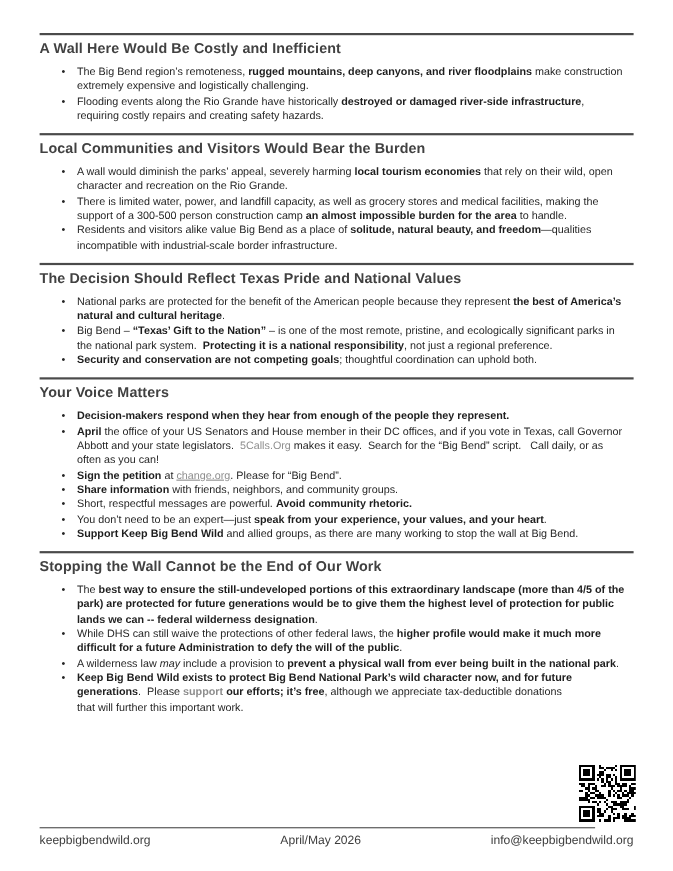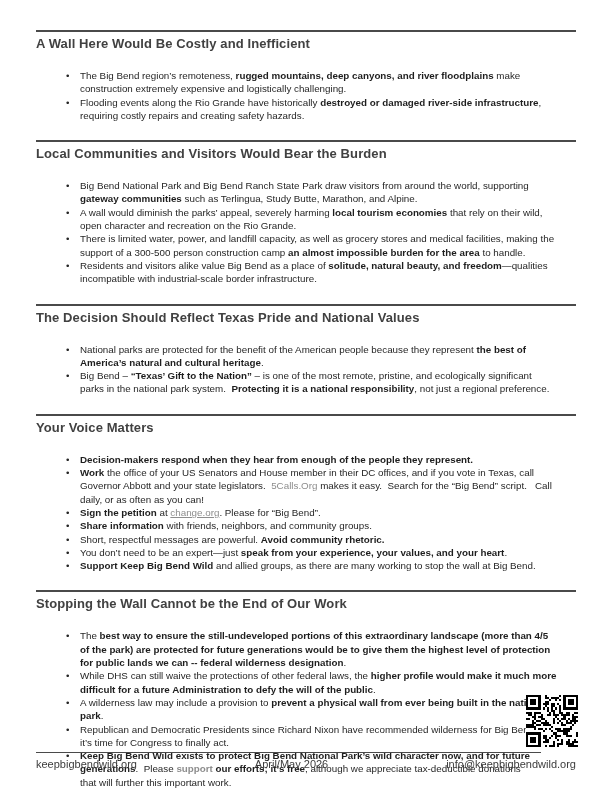--- a/index.html
+++ b/index.html
@@ -23,39 +23,39 @@
   h2.section-title {
     margin:0 0 3px 0;
     font-size:13px;
     line-height:15px;
     font-weight:700;
     color:#414141;
     letter-spacing:.1px;
   }
   ul.bullets {
     list-style:none;
-    margin:18px; padding:0;
+    margin:8px; padding:0;
   }
   ul.bullets li {
     position:relative;
     padding-left:26px;
     font-size:9.8px;
     line-height:13.3px;
     white-space:pre-wrap;
   }
   ul.bullets li::before {
     content:"\2022";
     position:absolute;
     left:12px; top:0;
     font-size:9.8px;
     color:#262626;
   }
   ul.bullets li.narrow { max-width:455px; }
   .b { font-weight:700; color:#1e1e1e; }
-  .i { }
+  .i { font-style:italic; }
   .u { text-decoration:underline; }
   .link { color:#8d8d8d; cursor:pointer; }
   .qr {
     position:absolute;
     left:526px; top:694px;
     width:52px; height:54px;
   }
   .qr svg { display:block; width:100%; height:100%; shape-rendering:crispEdges; }
   footer {
     position:absolute;
@@ -80,55 +80,54 @@
         <h2 class="section-title">A Wall Here Would Be Costly and Inefficient</h2>
         <ul class="bullets">
           <li><span>The Big Bend region’s remoteness, </span><span class="b">rugged mountains, deep canyons, and river floodplains</span><span> make construction extremely expensive and logistically challenging.</span></li>
           <li><span>Flooding events along the Rio Grande have historically </span><span class="b">destroyed or damaged river-side infrastructure</span><span>, requiring costly repairs and creating safety hazards.</span></li>
         </ul>
       </section>
       <section class="section">
         <div class="rule"></div>
         <h2 class="section-title">Local Communities and Visitors Would Bear the Burden</h2>
         <ul class="bullets">
-          <li><span>Big Bend National Park and Big Bend Ranch State Park draw visitors from around the world, supporting </span><span class="b">gateway communities</span><span> such as Terlingua, Study Butte, Marathon, and Alpine.</span></li>
           <li><span>A wall would diminish the parks’ appeal, severely harming </span><span class="b">local tourism economies</span><span> that rely on their wild, open character and recreation on the Rio Grande.</span></li>
           <li><span>There is limited water, power, and landfill capacity, as well as grocery stores and medical facilities, making the support of a 300-500 person construction camp </span><span class="b">an almost impossible burden for the area</span><span> to handle.</span></li>
           <li><span>Residents and visitors alike value Big Bend as a place of </span><span class="b">solitude, natural beauty, and freedom</span><span>—qualities incompatible with industrial-scale border infrastructure.</span></li>
         </ul>
       </section>
       <section class="section">
         <div class="rule"></div>
         <h2 class="section-title">The Decision Should Reflect Texas Pride and National Values</h2>
         <ul class="bullets">
           <li><span>National parks are protected for the benefit of the American people because they represent </span><span class="b">the best of America’s natural and cultural heritage</span><span>.</span></li>
           <li><span>Big Bend – </span><span class="b">“Texas’ Gift to the Nation”</span><span> – is one of the most remote, pristine, and ecologically significant parks in the national park system.  </span><span class="b">Protecting it is a national responsibility</span><span>, not just a regional preference.</span></li>
+          <li><span class="b">Security and conservation are not competing goals</span><span>; thoughtful coordination can uphold both.</span></li>
         </ul>
       </section>
       <section class="section">
         <div class="rule"></div>
         <h2 class="section-title">Your Voice Matters</h2>
         <ul class="bullets">
           <li><span class="b">Decision-makers respond when they hear from enough of the people they represent.</span></li>
-          <li><span class="b">Work</span><span> the office of your US Senators and House member in their DC offices, and if you vote in Texas, call Governor Abbott and your state legislators.  </span><span class="link">5Calls.Org</span><span> makes it easy.  Search for the “Big Bend” script.   Call daily, or as often as you can!</span></li>
+          <li><span class="b">April</span><span> the office of your US Senators and House member in their DC offices, and if you vote in Texas, call Governor Abbott and your state legislators.  </span><span class="link">5Calls.Org</span><span> makes it easy.  Search for the “Big Bend” script.   Call daily, or as often as you can!</span></li>
           <li><span class="b">Sign the petition</span><span> at </span><span class="u link">change.org</span><span>. Please for “Big Bend”.</span></li>
           <li><span class="b">Share information</span><span> with friends, neighbors, and community groups.</span></li>
           <li><span>Short, respectful messages are powerful. </span><span class="b">Avoid community rhetoric.</span></li>
           <li><span>You don’t need to be an expert—just </span><span class="b">speak from your experience, your values, and your heart</span><span>.</span></li>
           <li><span class="b">Support Keep Big Bend Wild</span><span> and allied groups, as there are many working to stop the wall at Big Bend.</span></li>
         </ul>
       </section>
       <section class="section">
         <div class="rule"></div>
         <h2 class="section-title">Stopping the Wall Cannot be the End of Our Work</h2>
         <ul class="bullets">
           <li><span>The </span><span class="b">best way to ensure the still-undeveloped portions of this extraordinary landscape (more than 4/5 of the park) are protected for future generations would be to give them the highest level of protection for public lands we can -- federal wilderness designation</span><span>.</span></li>
           <li><span>While DHS can still waive the protections of other federal laws, the </span><span class="b">higher profile would make it much more difficult for a future Administration to defy the will of the public</span><span>.</span></li>
           <li><span>A wilderness law </span><span class="i">may</span><span> include a provision to </span><span class="b">prevent a physical wall from ever being built in the national park</span><span>.</span></li>
-          <li><span>Republican and Democratic Presidents since Richard Nixon have recommended wilderness for Big Bend, and it’s time for Congress to finally act.</span></li>
           <li class="narrow"><span class="b">Keep Big Bend Wild exists to protect Big Bend National Park’s wild character now, and for future generations</span><span>.  Please </span><span class="b link">support</span><span> </span><span class="b">our efforts; it’s free</span><span>, although we appreciate tax-deductible donations that will further this important work.</span></li>
         </ul>
       </section>
     </main>
 
   <div class="qr">
     <svg viewBox="0 0 25 25" xmlns="http://www.w3.org/2000/svg">
         <rect x="0" y="0" width="25" height="25" fill="#ffffff"></rect>
         <rect x="9" y="0" width="1" height="1" fill="#000"></rect>
         <rect x="16" y="0" width="1" height="1" fill="#000"></rect>

